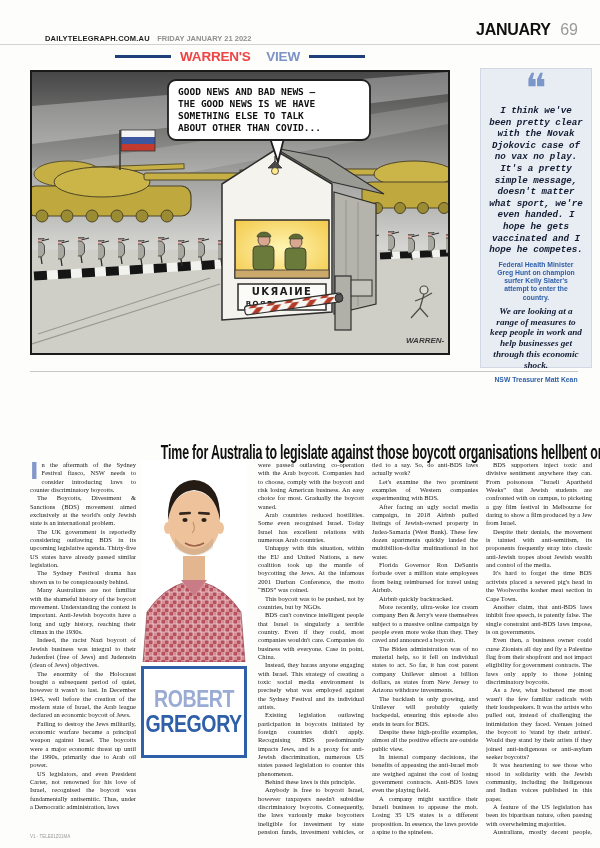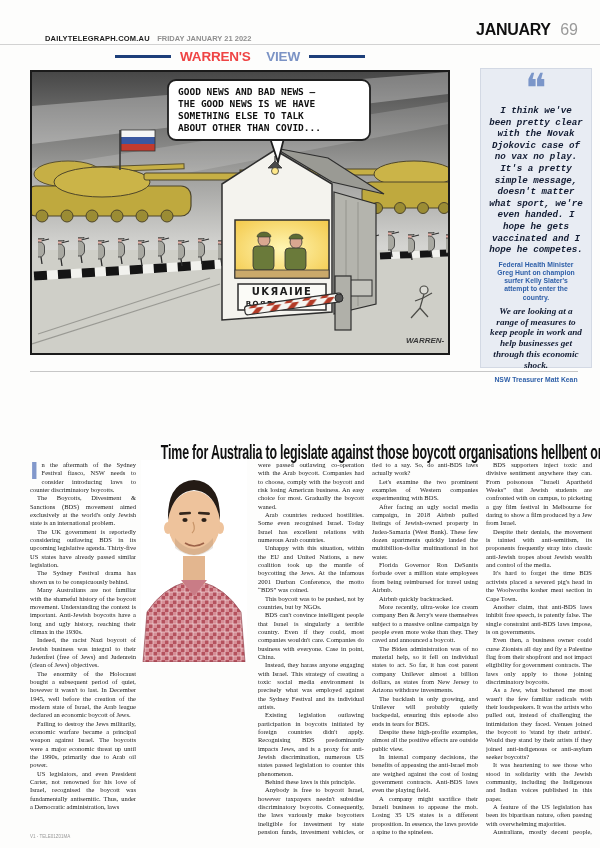--- a/index.html
+++ b/index.html
@@ -307,20 +307,24 @@
       <ellipse cx="53" cy="63" rx="26" ry="32" fill="#eec39c"></ellipse>
       <path d="M27,60 Q26,22 53,20 Q80,22 79,60 Q74,32 53,30 Q32,32 27,60 Z" fill="#241b15"></path>
       <rect x="38" y="52" width="12" height="2.6" rx="1.3" fill="#33261c" transform="rotate(-4 44 53)"></rect>
       <rect x="57" y="52" width="12" height="2.6" rx="1.3" fill="#33261c" transform="rotate(4 63 53)"></rect>
       <ellipse cx="44" cy="60" rx="2.6" ry="1.9" fill="#2b2018"></ellipse>
       <ellipse cx="63" cy="60" rx="2.6" ry="1.9" fill="#2b2018"></ellipse>
       <path d="M52,62 Q55,70 51,73" stroke="#c79468" stroke-width="1.2" fill="none"></path>
       <path d="M44,83 Q53,89 63,83" stroke="#9c6248" stroke-width="1.6" fill="none"></path>
       <path d="M34,78 Q53,100 72,78 L72,88 Q53,103 34,88 Z" fill="#7d6752" opacity="0.18"></path>
     </svg>
+    <div class="byline-box">
+      <span class="byline-first">ROBERT</span>
+      <span class="byline-last">GREGORY</span>
+    </div>
   </div>
 
   <div class="col" id="col3">
       <p class="para">were passed outlawing co-operation with the Arab boycott. Companies had to choose, comply with the boycott and risk losing American business. An easy choice for most. Gradually the boycott waned.</p>
       <p class="para">Arab countries reduced hostilities. Some even recognised Israel. Today Israel has excellent relations with numerous Arab countries.</p>
       <p class="para">Unhappy with this situation, within the EU and United Nations, a new coalition took up the mantle of boycotting the Jews. At the infamous 2001 Durban Conference, the motto “BDS” was coined.</p>
       <p class="para">This boycott was to be pushed, not by countries, but by NGOs.</p>
       <p class="para">BDS can't convince intelligent people that Israel is singularly a terrible country. Even if they could, most companies wouldn't care. Companies do business with everyone. Case in point, China.</p>
       <p class="para">Instead, they harass anyone engaging with Israel. This strategy of creating a toxic social media environment is precisely what was employed against the Sydney Festival and its individual artists.</p>
       <p class="para">Existing legislation outlawing participation in boycotts initiated by foreign countries didn't apply. Recognising BDS predominantly impacts Jews, and is a proxy for anti-Jewish discrimination, numerous US states passed legislation to counter this phenomenon.</p>

